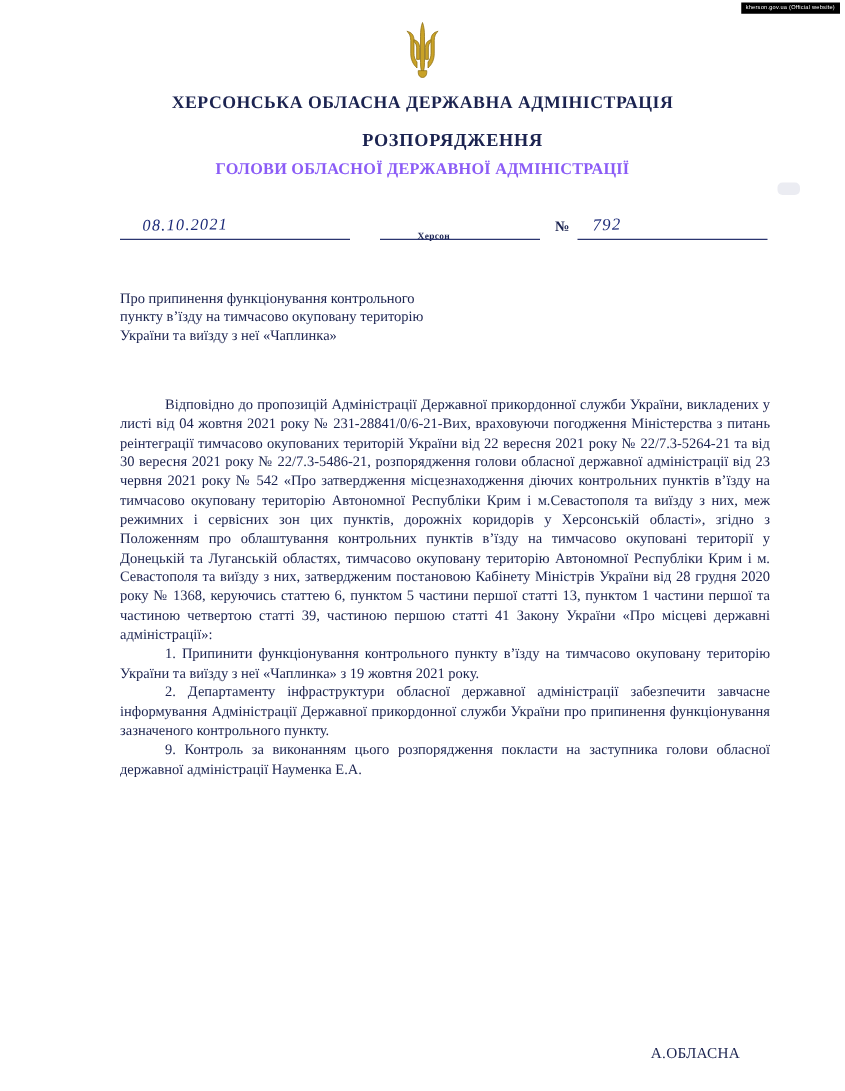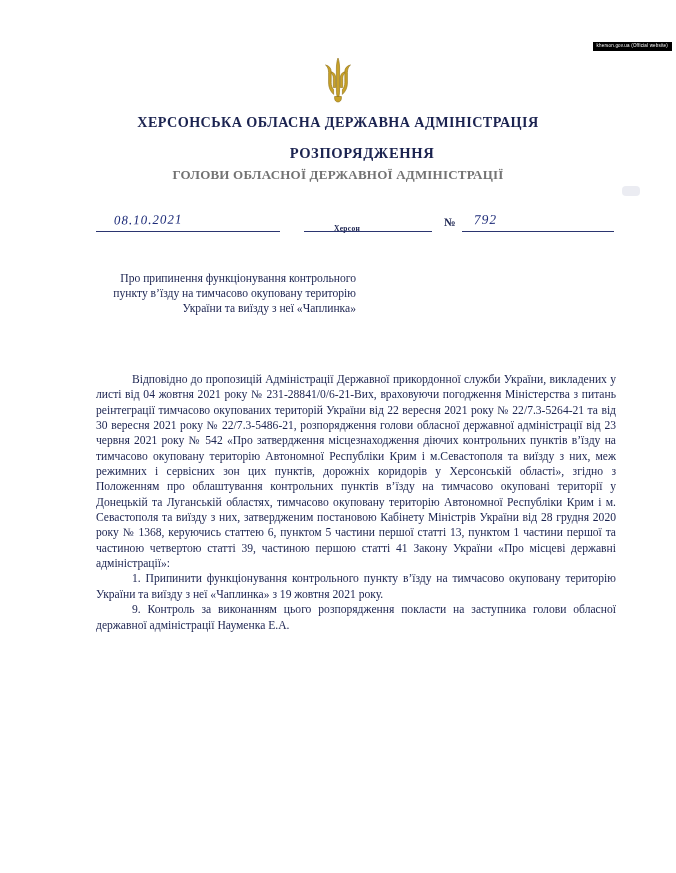--- a/index.html
+++ b/index.html
@@ -13,21 +13,20 @@
     position: relative;
     font-family: "Liberation Serif", serif;
     color: #1a1f3b;
     overflow: hidden;
   }
 
   .page {
     position: absolute;
     inset: 0;
     background: #ffffff;
-    margin-top: 40px;
   }
 
   
   .watermark {
     position: absolute;
     top: 2px;
     right: 4px;
     background: #000000;
     color: #ffffff;
     font-family: "Liberation Sans", sans-serif;
@@ -68,21 +67,21 @@
     font-weight: bold;
     letter-spacing: 0.6px;
     color: #1b2350;
     padding-left: 48px;
   }
   .doc-sub {
     margin-top: 5px;
     font-size: 13px;
     font-weight: bold;
     letter-spacing: 0.2px;
-    color: #737373;
+    color: #8b5cf6;
   }
 
   
   .stamp-smudge {
     position: absolute;
     top: 146px;
     right: 36px;
     width: 18px;
     height: 10px;
     background: rgba(60,70,130,0.10);
@@ -163,27 +162,26 @@
 
   
   .subject {
     position: absolute;
     top: 231px;
     left: 96px;
     width: 260px;
     font-size: 11.6px;
     line-height: 15.2px;
     color: #1b2350;
-    text-align: right;
   }
 
   
   .body-text {
     position: absolute;
-    top: 332px;
+    top: 316px;
     left: 96px;
     width: 520px;
     font-size: 11.6px;
     line-height: 15.35px;
     text-align: justify;
     color: #1b2350;
   }
   .body-text p {
     margin: 0;
     text-indent: 36px;
@@ -249,20 +247,21 @@
     <div class="meta-no">№</div>
     <div class="meta-num">792</div>
     <div class="rule-right"></div>
   </div>
 
   <div class="subject">Про припинення функціонування контрольного пункту в’їзду на тимчасово окуповану територію України та виїзду з неї «Чаплинка»</div>
 
   <div class="body-text">
     <p>Відповідно до пропозицій Адміністрації Державної прикордонної служби України, викладених у листі від 04 жовтня 2021 року № 231-28841/0/6-21-Вих, враховуючи погодження Міністерства з питань реінтеграції тимчасово окупованих територій України від 22 вересня 2021 року № 22/7.3-5264-21 та від 30 вересня 2021 року № 22/7.3-5486-21, розпорядження голови обласної державної адміністрації від 23 червня 2021 року № 542 «Про затвердження місцезнаходження діючих контрольних пунктів в’їзду на тимчасово окуповану територію Автономної Республіки Крим і м.Севастополя та виїзду з них,  меж режимних і сервісних зон цих пунктів, дорожніх коридорів у Херсонській області», згідно з Положенням про облаштування контрольних пунктів в’їзду на тимчасово окуповані території у Донецькій та Луганській областях, тимчасово окуповану територію Автономної Республіки Крим і м. Севастополя та виїзду з них, затвердженим постановою Кабінету Міністрів України від 28 грудня 2020 року № 1368, керуючись статтею 6, пунктом 5 частини першої статті 13, пунктом 1 частини першої та частиною четвертою статті 39, частиною першою статті 41 Закону України «Про місцеві державні адміністрації»:</p>
     <p>1. Припинити функціонування контрольного пункту в’їзду на тимчасово окуповану територію України та виїзду з неї «Чаплинка» з 19 жовтня 2021 року.</p>
+    <p>2. Департаменту інфраструктури обласної державної адміністрації забезпечити завчасне інформування Адміністрації Державної прикордонної служби України про припинення функціонування зазначеного контрольного пункту.</p>
     <p>9. Контроль за виконанням цього розпорядження покласти на заступника голови обласної державної адміністрації Науменка Е.А.</p>
   </div>
 
   <div class="signature">
     <div class="sig-left">
     </div>
     <div class="sig-right">А.ОБЛАСНА</div>
   </div>
 
 </div>

